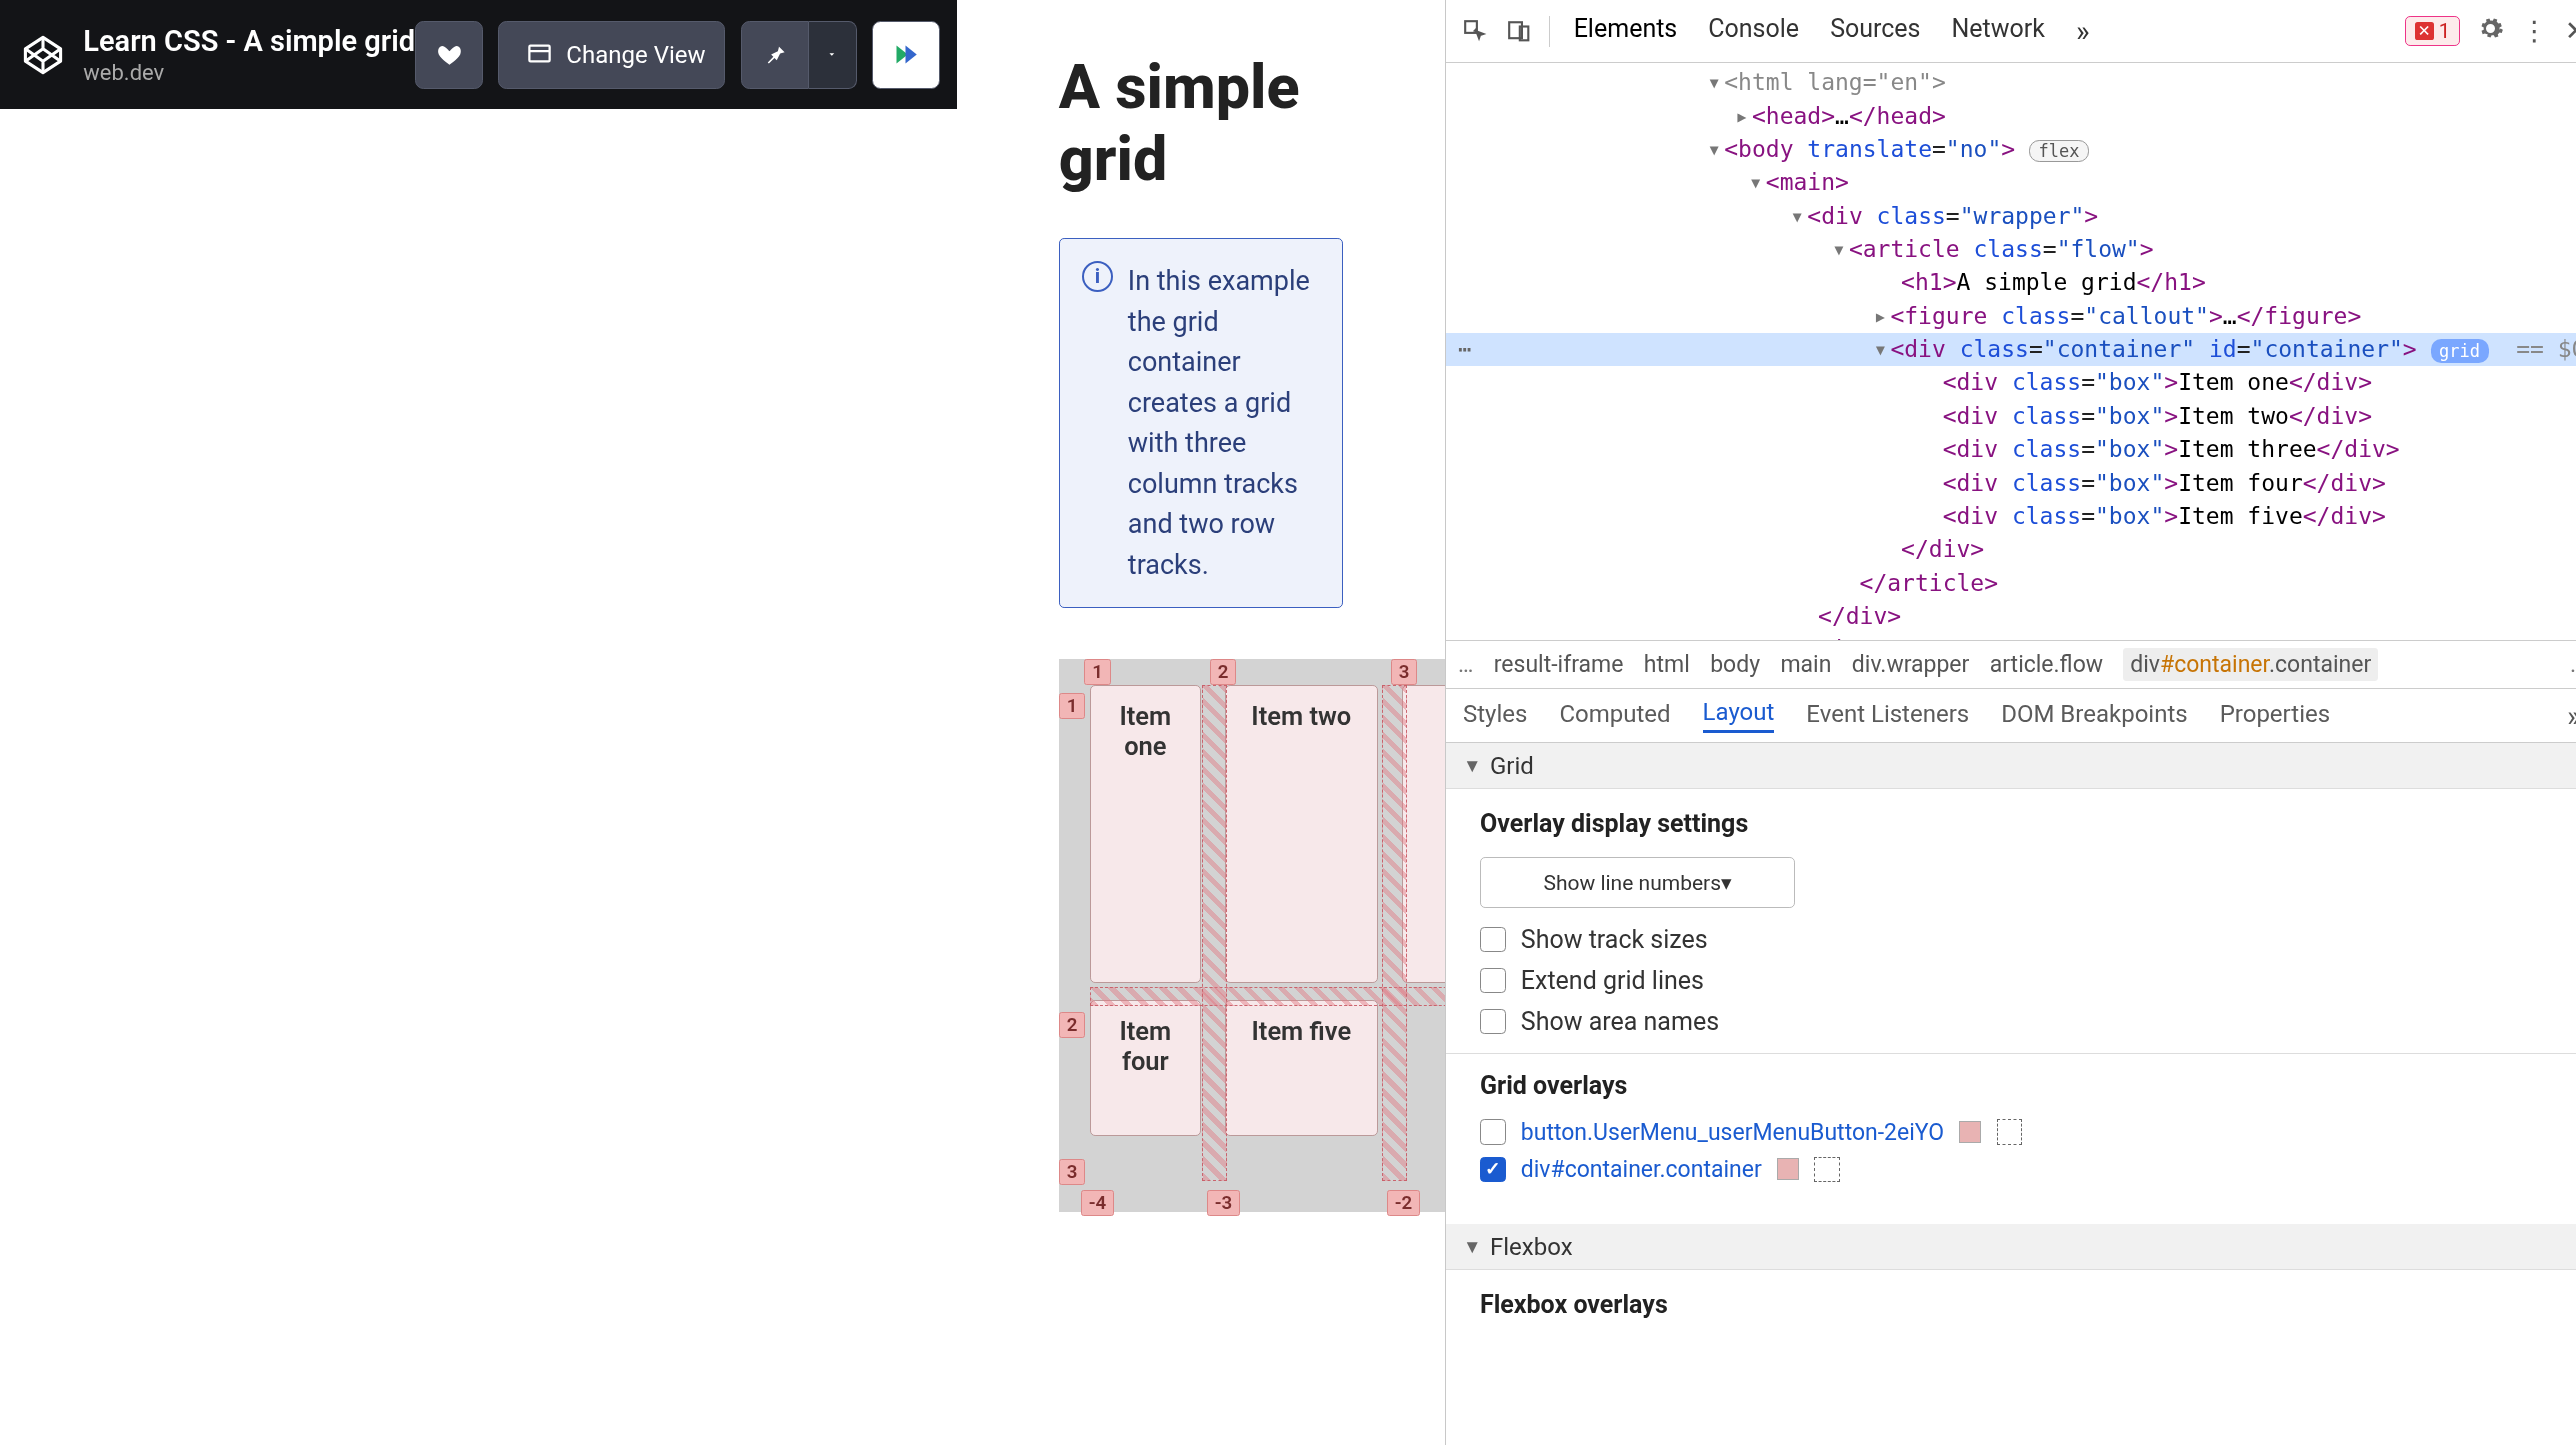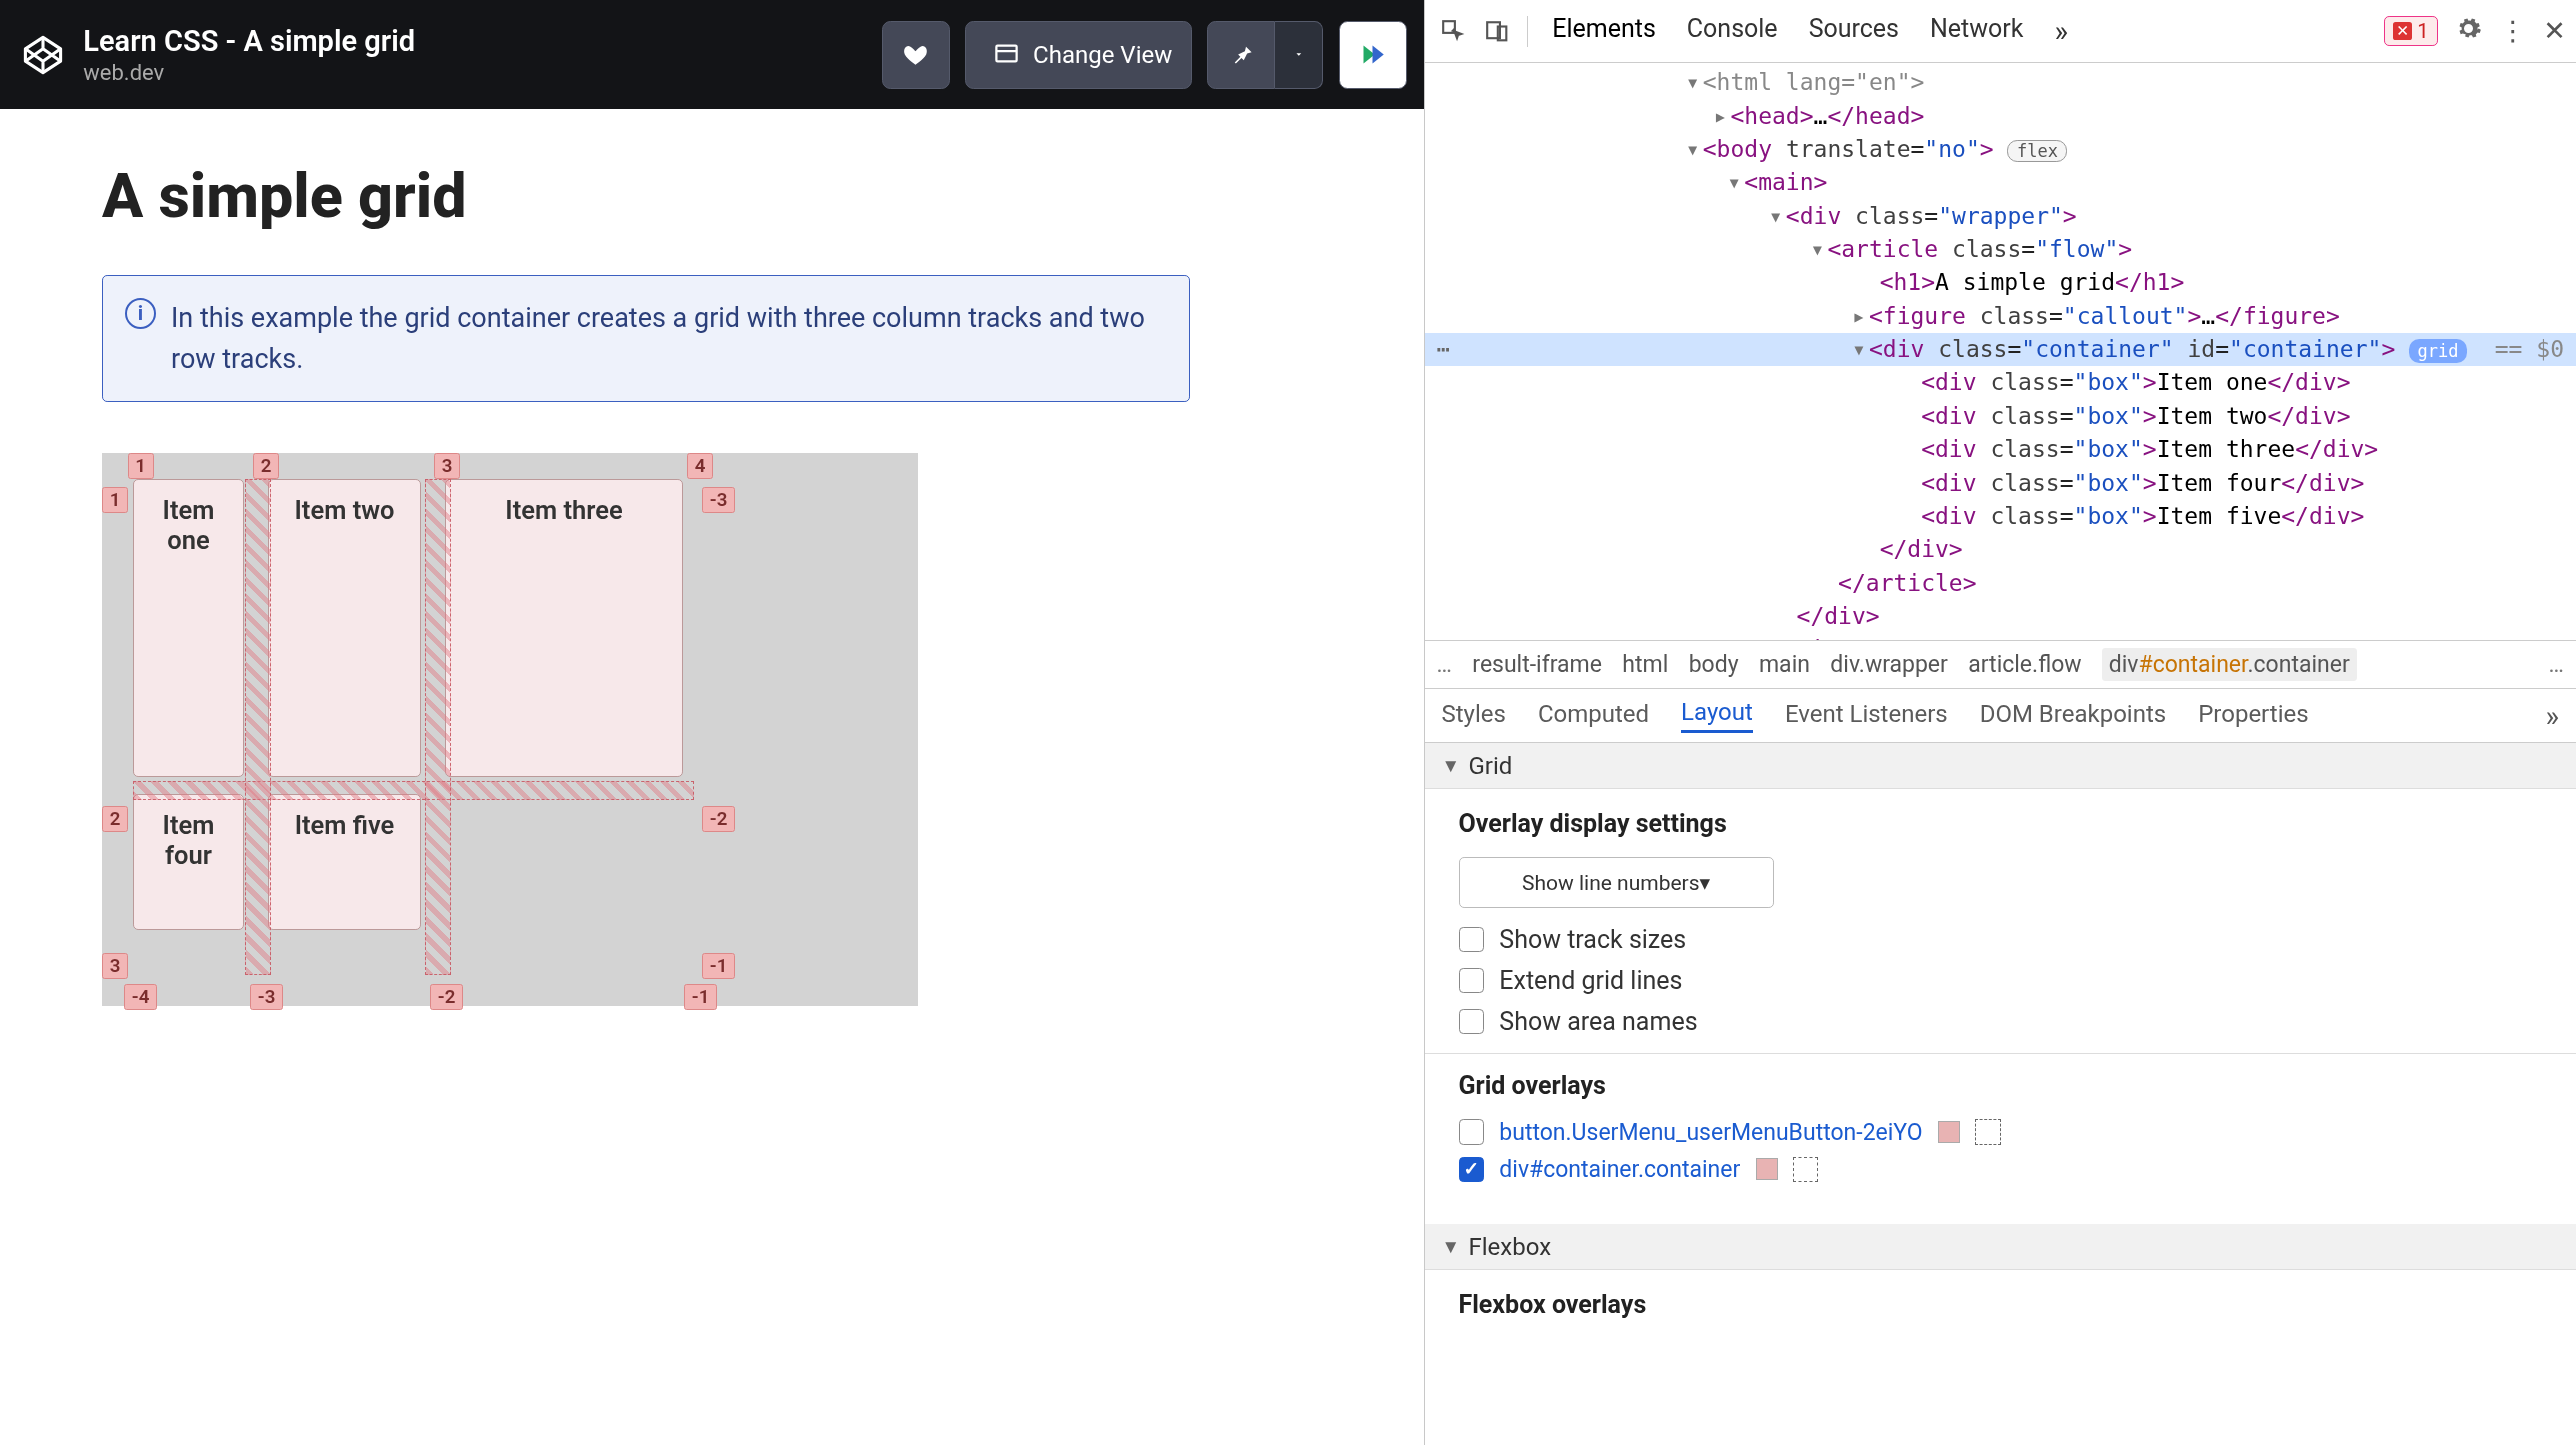--- a/index.html
+++ b/index.html
@@ -11,21 +11,21 @@
   width: 2576px;
   height: 1445px;
   overflow: hidden;
   display: flex;
 }
 
 .left-pane {
   width: 1445px;
   height: 100%;
   display: flex;
-  flex-direction: column;
+  flex-direction: row;
 }
 .topbar {
   background: #131417;
   color: #fff;
   height: 109px;
   display: flex;
   align-items: center;
   padding: 0 17px;
 }
 .topbar .logo {
@@ -167,21 +167,21 @@
 .dom-tree {
   flex: 0 0 578px;
   overflow:auto;
   font-family: Menlo, Consolas, monospace;
   font-size: 23px;
   line-height: 1.45;
   padding: 3.4px 0 8.5px 0;
   border-bottom:0.9px solid #ccc;
 }
 .dom-tree .line { white-space: pre; padding: 0 12px; }
-.dom-tree .attrn { color:#404040;margin-top:13px;}
+.dom-tree .attrn { color:#1d4ed8;margin-top:13px;}
 .dom-tree .attrv { color:#1a4fbf;}
 .dom-tree .tagc  { color:#881280;}
 .dom-tree .txt   { color:#000;}
 .dom-tree .caret { color:#777; display:inline-block; width:17px;}
 .dom-tree .line.selected {
   background:#cfe3ff;
 }
 .dom-tree .line.selected .dots-left {
   position:absolute; left:12px; color:#666;
 }

